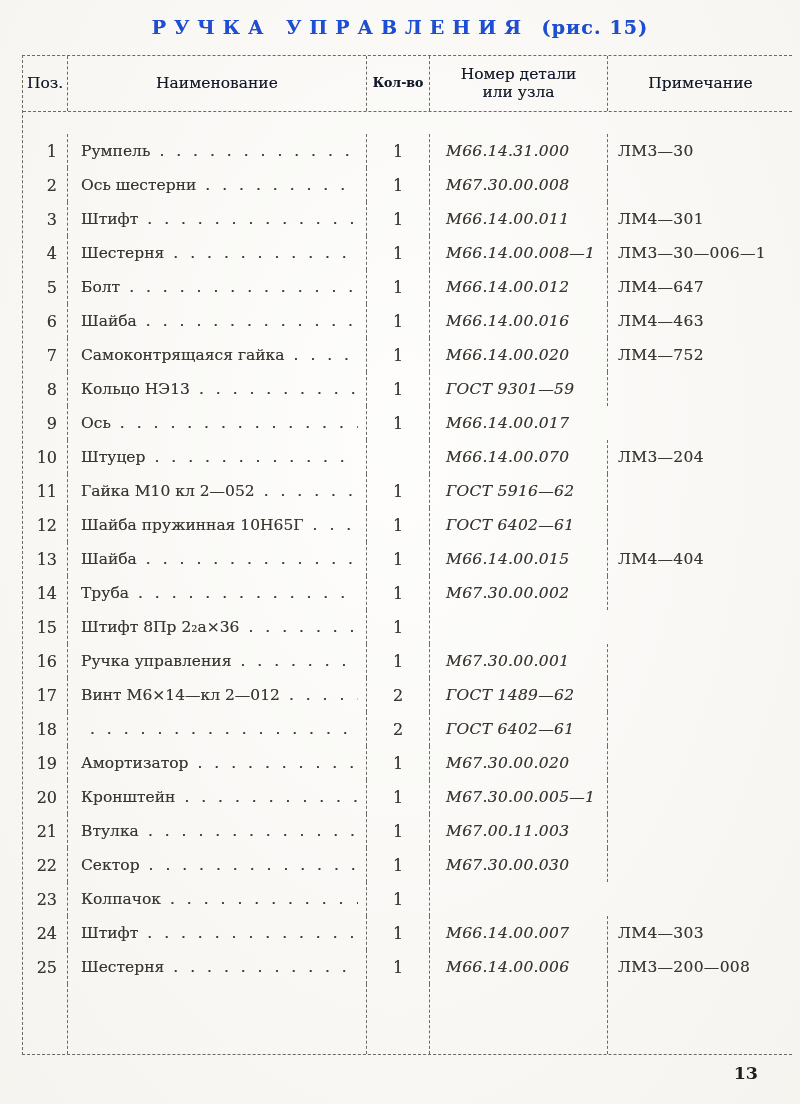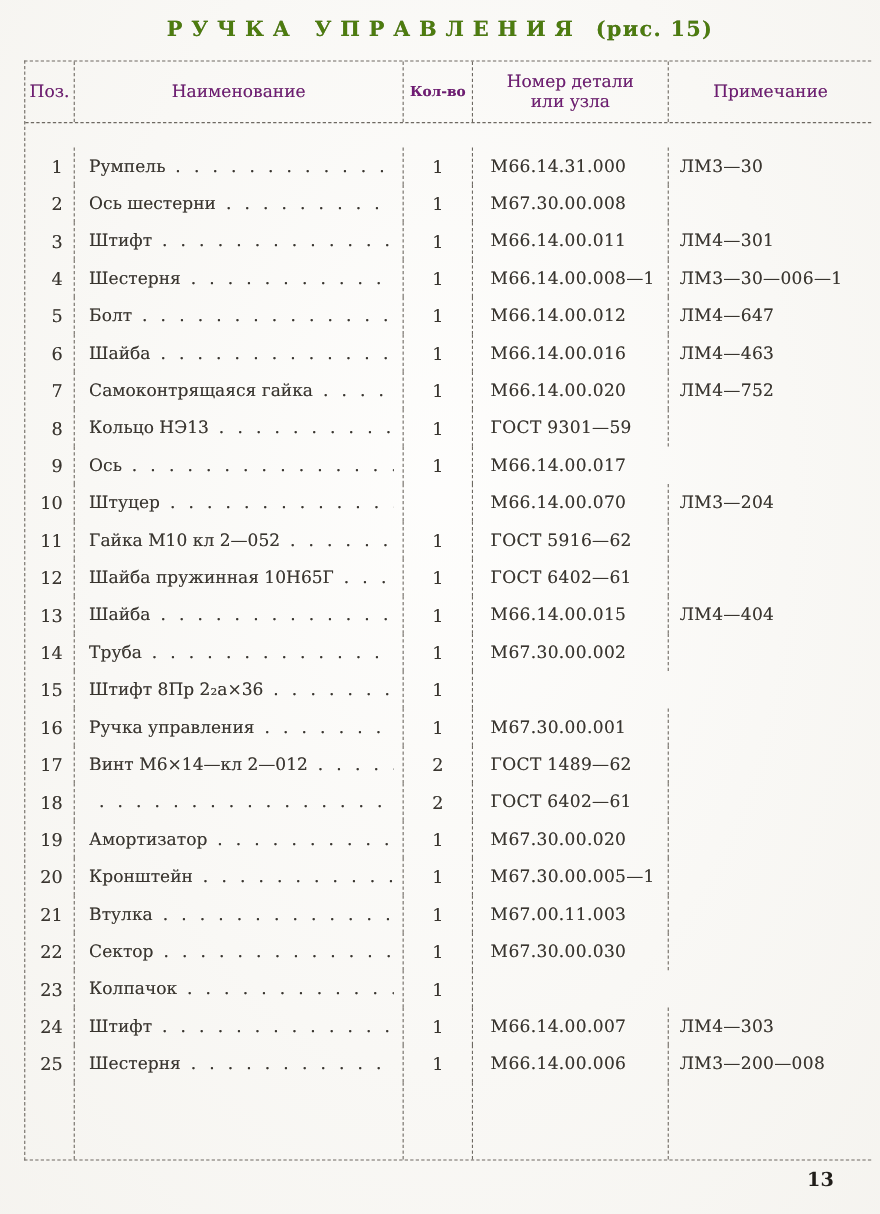--- a/index.html
+++ b/index.html
@@ -5,41 +5,41 @@
   html,body{margin:0;padding:0;}
   body{
     width:800px;height:1104px;position:relative;overflow:hidden;
     background:#fcfbf8;
     background-image:radial-gradient(ellipse at 50% 40%, rgba(255,255,255,0.6) 0%, rgba(225,222,214,0.25) 100%);
     font-family:"DejaVu Serif","Liberation Serif",serif;
     color:#39352f;
   }
   .title{
     position:absolute;top:16px;left:0;width:100%;text-align:center;
-    font-size:19px;font-weight:700;color:#4d7c0f;
+    font-size:19px;font-weight:700;color:#1d4ed8;
     text-shadow:0 0 0.6px rgba(47,43,38,0.55);
     white-space:nowrap;
   }
   .t-main{letter-spacing:0.42em;}
   .t-ref{letter-spacing:0.06em;margin-left:6px;font-weight:700;}
 
   .table{
     position:absolute;left:22px;top:55px;width:770px;height:1000px;
     display:flex;flex-direction:column;box-sizing:border-box;
     border-top:1px dashed #6e6962;
     border-left:1px dashed #6e6962;
     border-bottom:1px dashed #6e6962;
   }
   .thead{
     display:grid;grid-template-columns:45px 299px 63px 178px 185px;
     height:56px;border-bottom:1px dashed #6e6962;box-sizing:border-box;
   }
   .hcell{
     display:flex;align-items:center;justify-content:center;text-align:center;
-    font-size:15.5px;color:#701a75;box-sizing:border-box;
+    font-size:15.5px;color:#0f172a;box-sizing:border-box;
     border-right:1px dashed #6e6962;
     text-shadow:0 0 0.6px rgba(47,43,38,0.5);
     line-height:1.15;
   }
   .hcell:last-child{border-right:none;}
   .h-qty{font-size:12.5px;font-weight:bold;}
   .h-part{padding:0 14px;}
 
   .tbody{flex:1;display:flex;flex-direction:column;padding-top:22px;box-sizing:border-box;min-height:0;}
   .trow{
@@ -56,21 +56,21 @@
   }
   .c:last-child{border-right:none;}
   .c-pos{justify-content:flex-end;padding-right:10px;font-size:16px;}
   .c-name{padding:0 8px 0 13px;}
   .nm{white-space:nowrap;flex:0 0 auto;}
   .leader{
     flex:1 1 auto;overflow:hidden;white-space:nowrap;
     margin-left:9px;word-spacing:7px;color:#39352f;
   }
   .c-qty{justify-content:center;font-size:16px;}
-  .c-part{padding-left:16px;letter-spacing:0.3px;}
+  .c-part{padding-left:16px;letter-spacing:0.3px;font-style:italic;}
   .c-note{padding-left:10px;letter-spacing:0.3px;}
 
   .pagenum{
     position:absolute;top:1063px;right:42px;
     font-size:17.5px;font-weight:700;color:#201d19;
   }
 </style>
 </head>
 <body>
 

